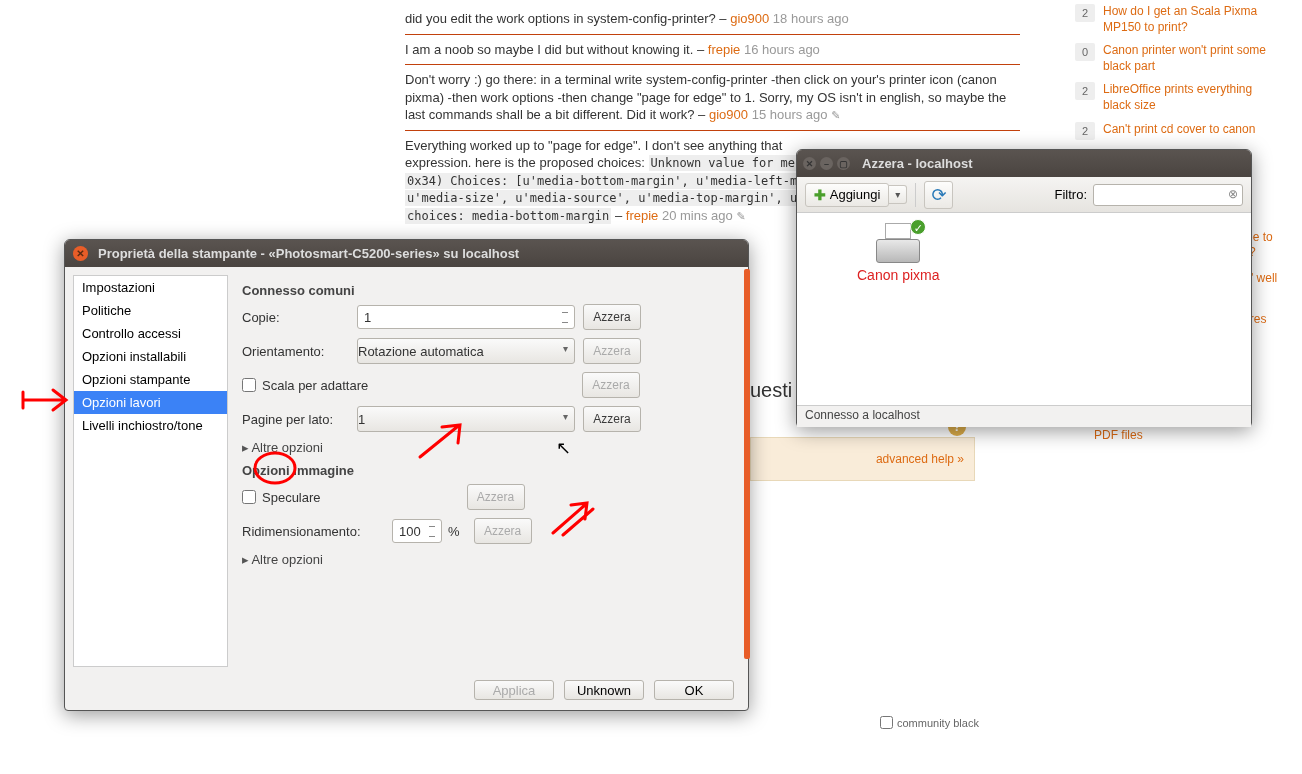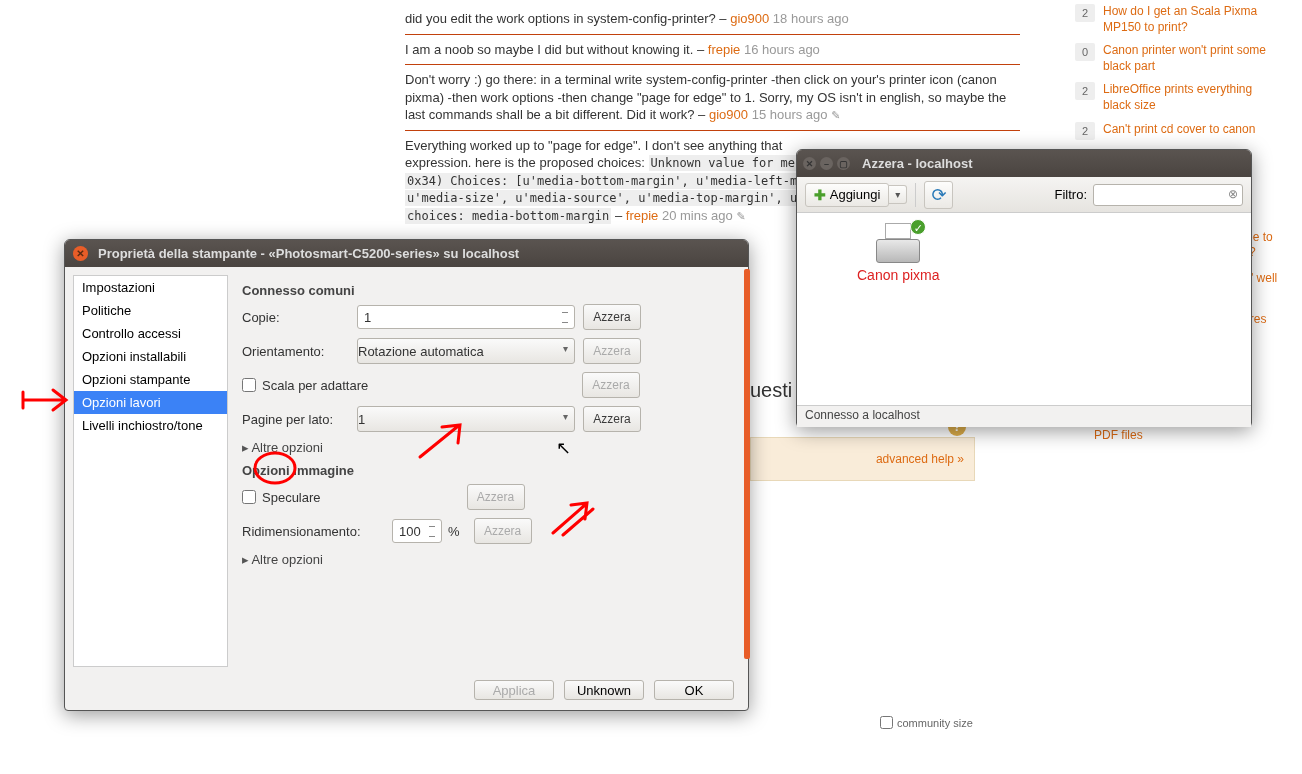--- a/index.html
+++ b/index.html
@@ -188,21 +188,21 @@
 <div class="pdf-files">PDF files</div>
 
 <div class="masked-question">uesti</div>
 <div class="help-band">
   <div class="q">?</div>
   <a>advanced help »</a>
 </div>
 
 <div class="cw">
   <input type="checkbox" style="">
-  <span>community size</span>
+  <span>community black</span>
 </div>
 
 <div class="dlg1">
   <div class="titlebar">
     <span class="close">✕</span>
     <span>Proprietà della stampante - «Photosmart-C5200-series» su localhost</span>
   </div>
   <div class="body">
     <div class="sidenav">
       <div>Impostazioni</div>

